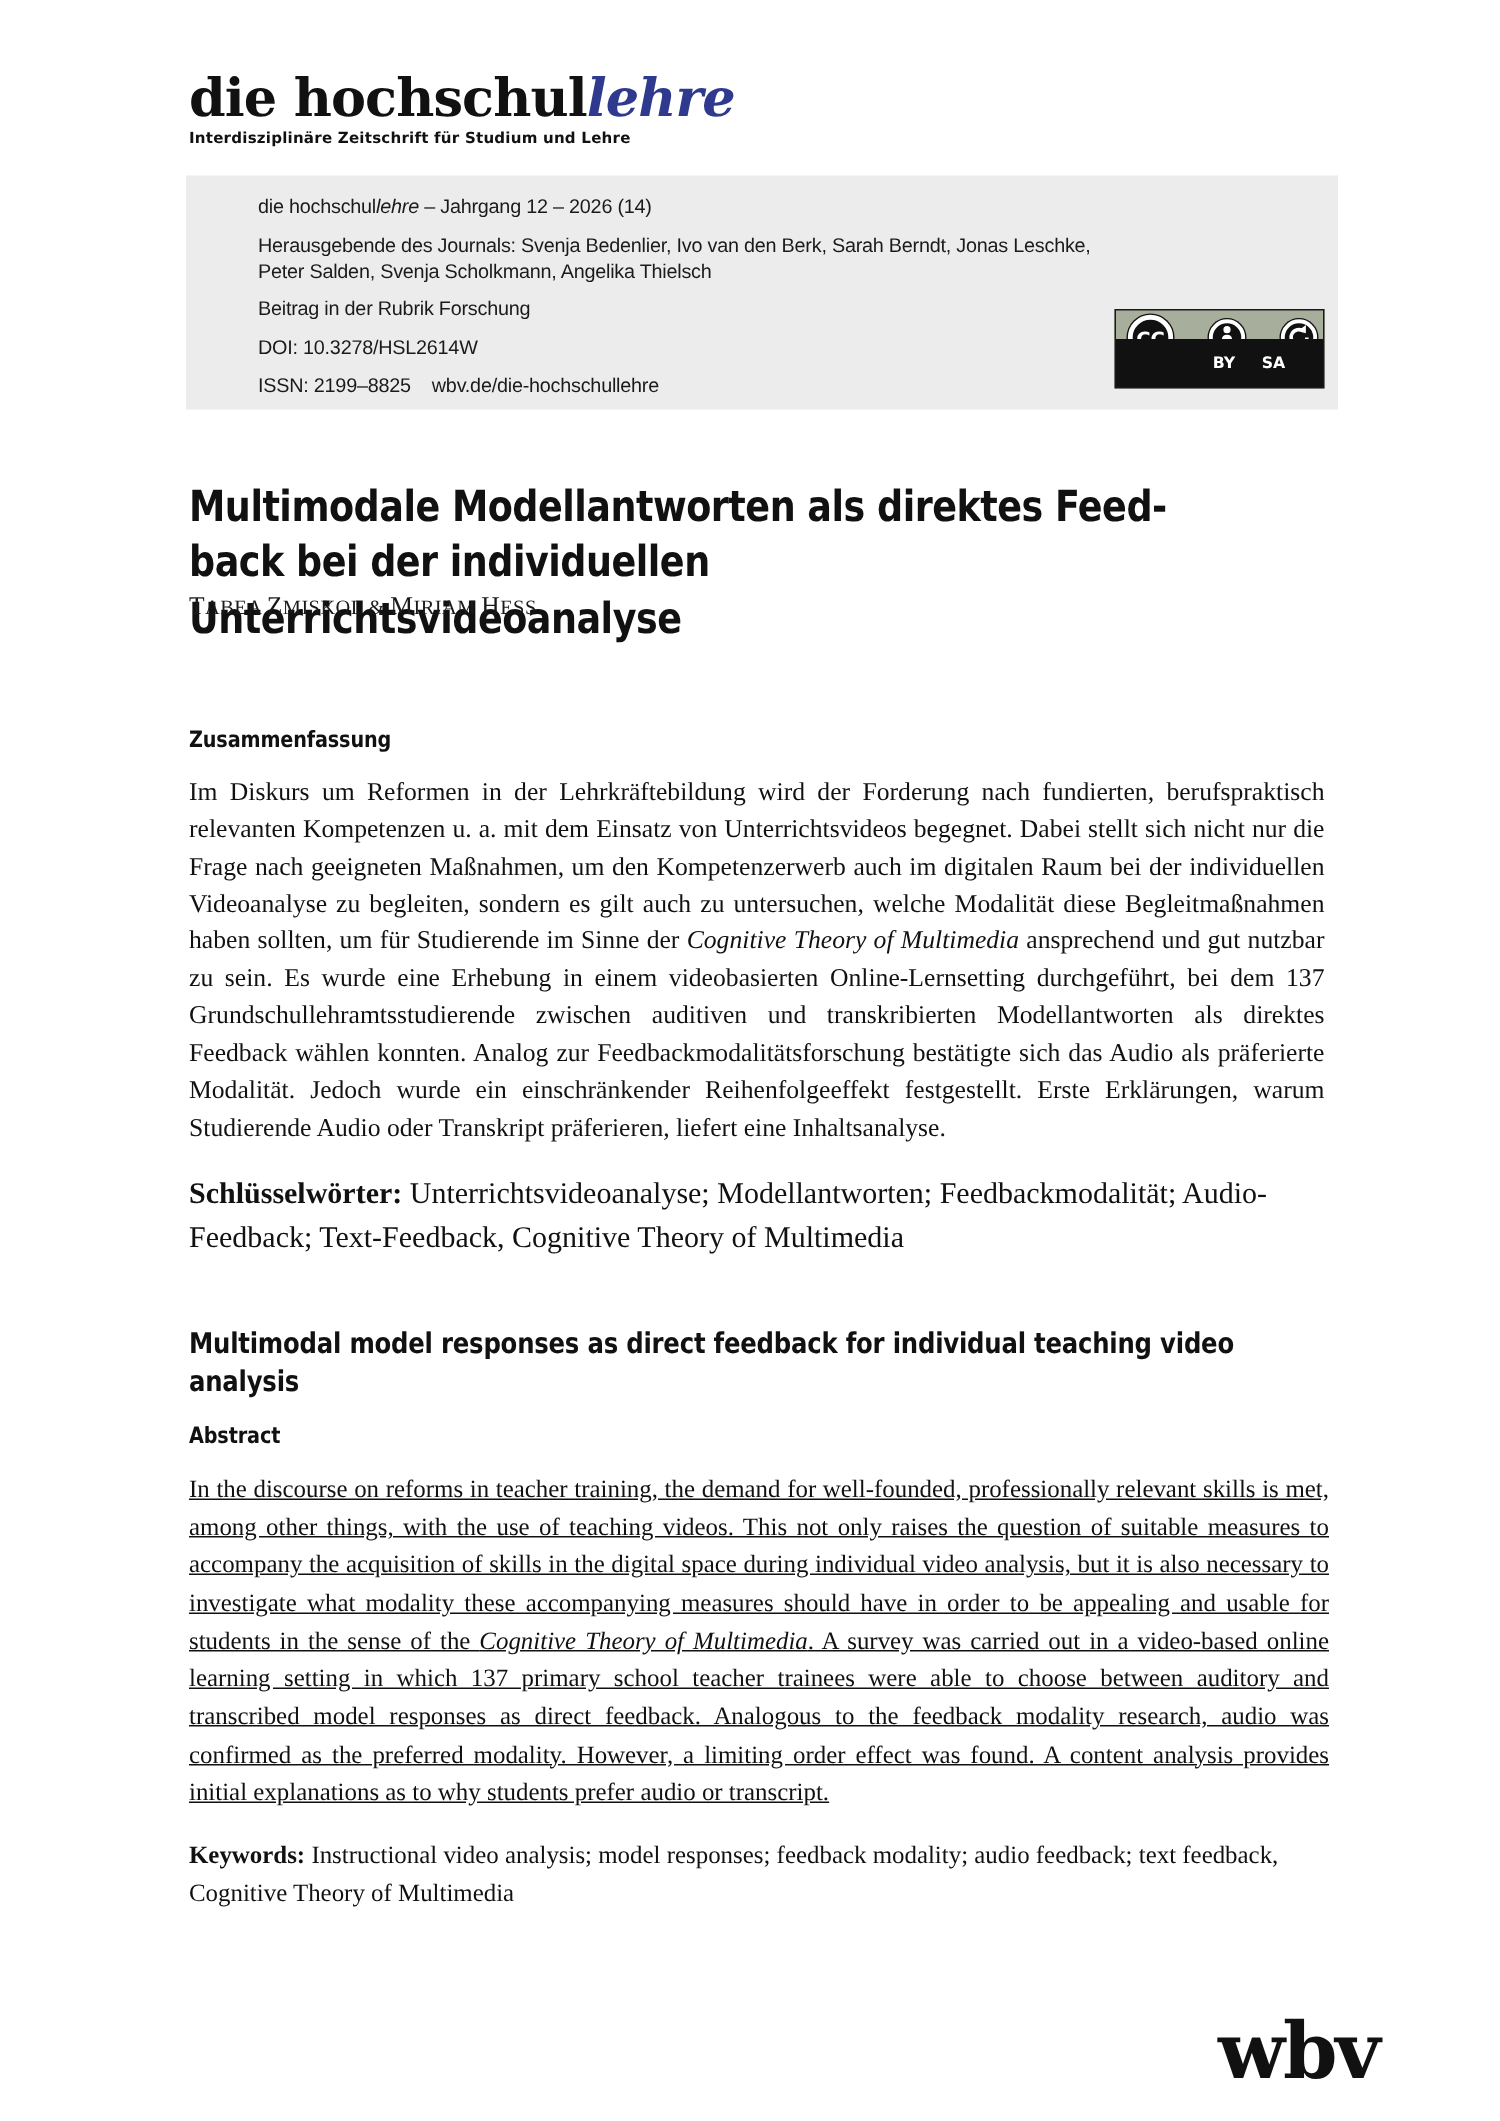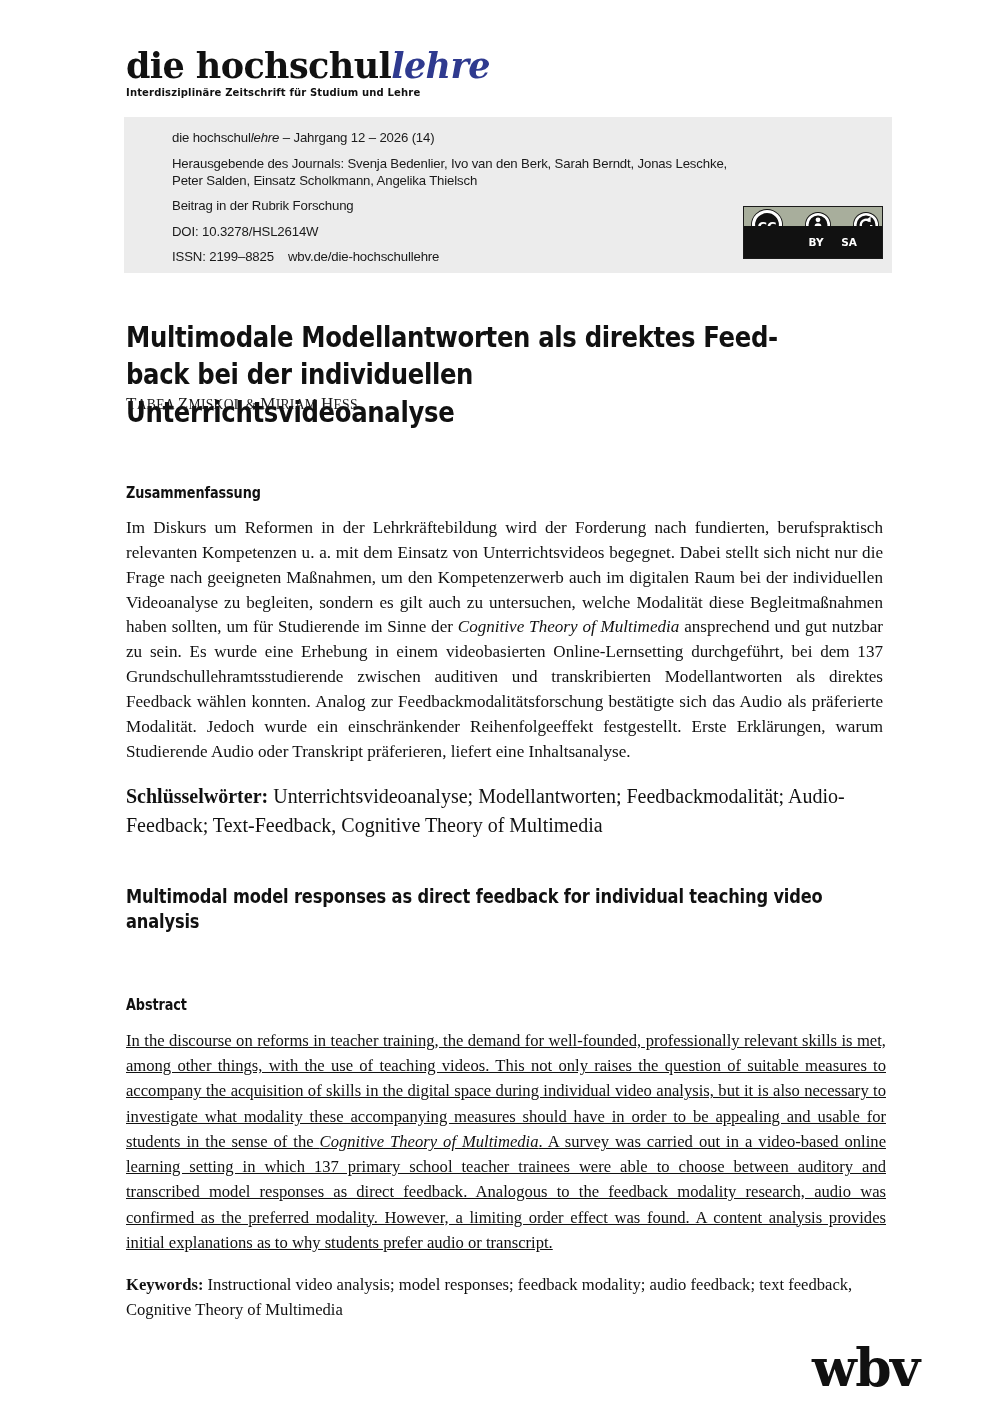--- a/index.html
+++ b/index.html
@@ -217,21 +217,21 @@
     font-size: 19px;
     line-height: 1.34;
     letter-spacing: -0.15px;
     color: #111111;
     transform: scaleX(0.95);
     transform-origin: left top;
   }
   .abstract-en {
     position: absolute;
     left: 126px;
-    top: 996px;
+    top: 948px;
     width: 760px;
   }
   .abstract-en .body-text {
     font-size: 16.6px;
     line-height: 1.52;
     text-decoration: underline;
   }
   .abstract-en .kw {
     font-size: 16.6px;
     line-height: 1.5;
@@ -261,21 +261,21 @@
     <div class="masthead-sub">Interdisziplinäre Zeitschrift für Studium und Lehre</div>
   </div>
 
   <div class="metabox">
     <div class="metalines">
 
       <div class="metaline"><span>die hochschul</span><em>lehre</em><span> – Jahrgang 12 – 2026 (14)</span></div>
 
       <div class="metaline two-line">
         <span>Herausgebende des Journals: Svenja Bedenlier, Ivo van den Berk, Sarah Berndt, Jonas Leschke,</span><br>
-        <span>Peter Salden, Einsatz Scholkmann, Angelika Thielsch</span>
+        <span>Peter Salden, Svenja Scholkmann, Angelika Thielsch</span>
       </div>
 
       <div class="metaline">Beitrag in der Rubrik Forschung</div>
 
       <div class="metaline">DOI: 10.3278/HSL2614W</div>
 
       <div class="metaline"><span>ISSN: 2199–8825</span><span class="gap"></span><span>wbv.de/die-hochschullehre</span></div>
     </div>
 
     <div class="cc-badge">

